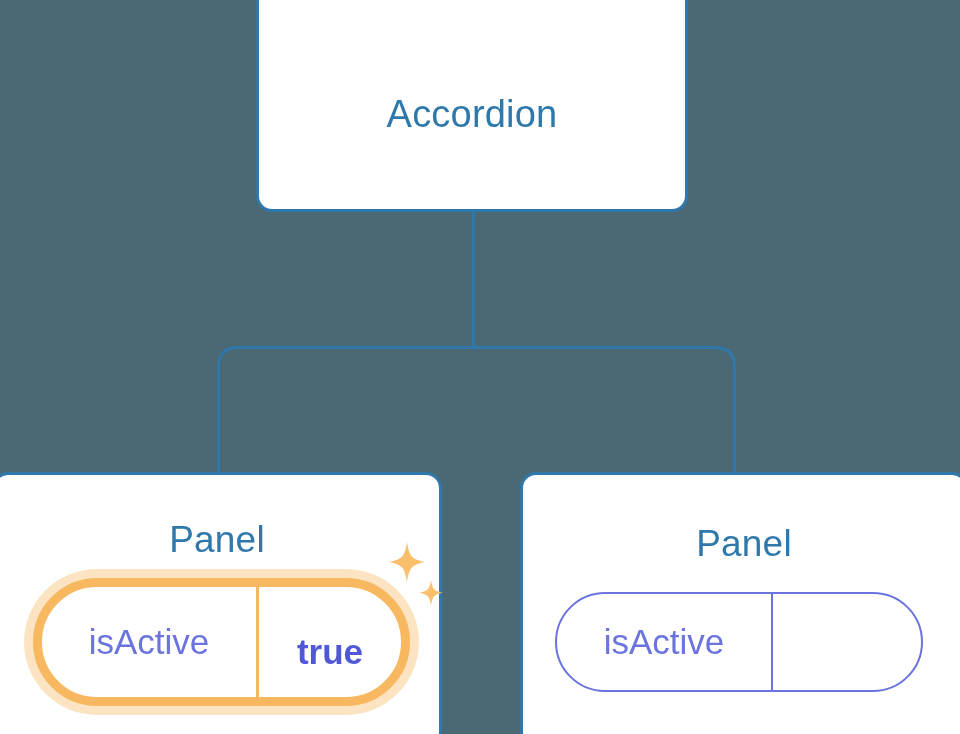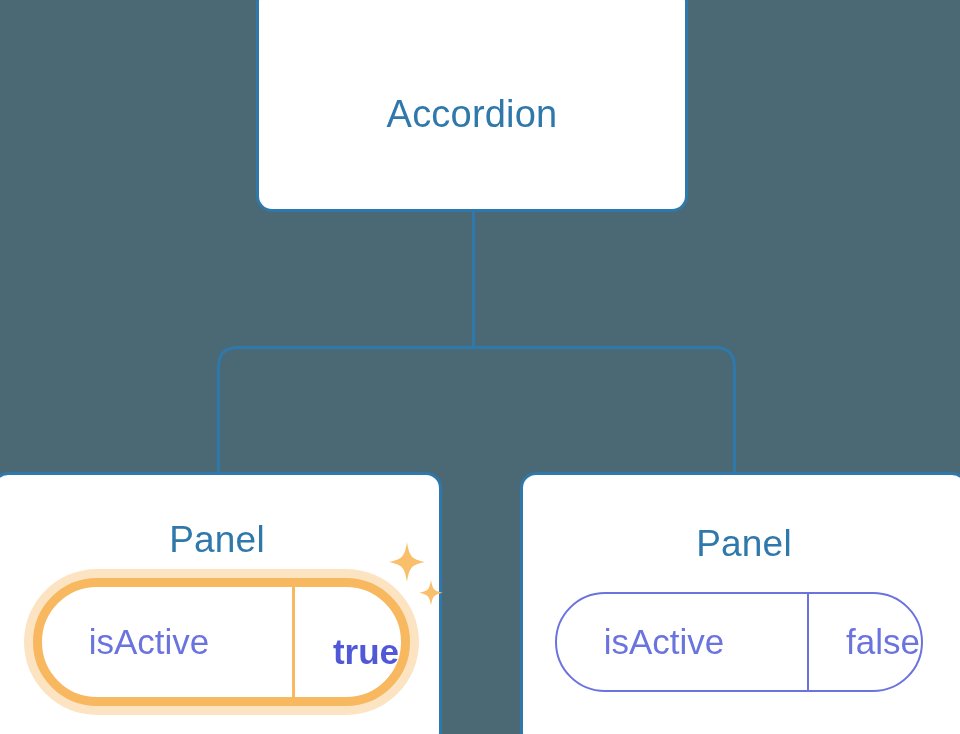--- a/index.html
+++ b/index.html
@@ -81,21 +81,20 @@
     pointer-events: none;
   }
 
   
   .prop-pill {
     position: absolute;
     display: flex;
     align-items: stretch;
     box-sizing: border-box;
     background: #ffffff;
-    gap: 36px;
   }
   .prop-key,
   .prop-val {
     display: flex;
     align-items: center;
     justify-content: center;
     box-sizing: border-box;
     white-space: nowrap;
   }
 
@@ -198,16 +197,15 @@
              C46.4 56.1 45 54.7 36.4 52.8 C45 50.9 46.4 49.5 48 40 Z" fill="#f9bf6a"></path>
   </svg>
 
   <div class="node-card" id="panel-node-right">
     <div class="node-title">Panel</div>
   </div>
 
   <div class="prop-pill" id="pill-right">
     <div class="prop-key">isActive</div>
     <div class="prop-divider"></div>
-    <div class="prop-val">false</div>
   </div>
 
 </div>
 
 </body></html>

